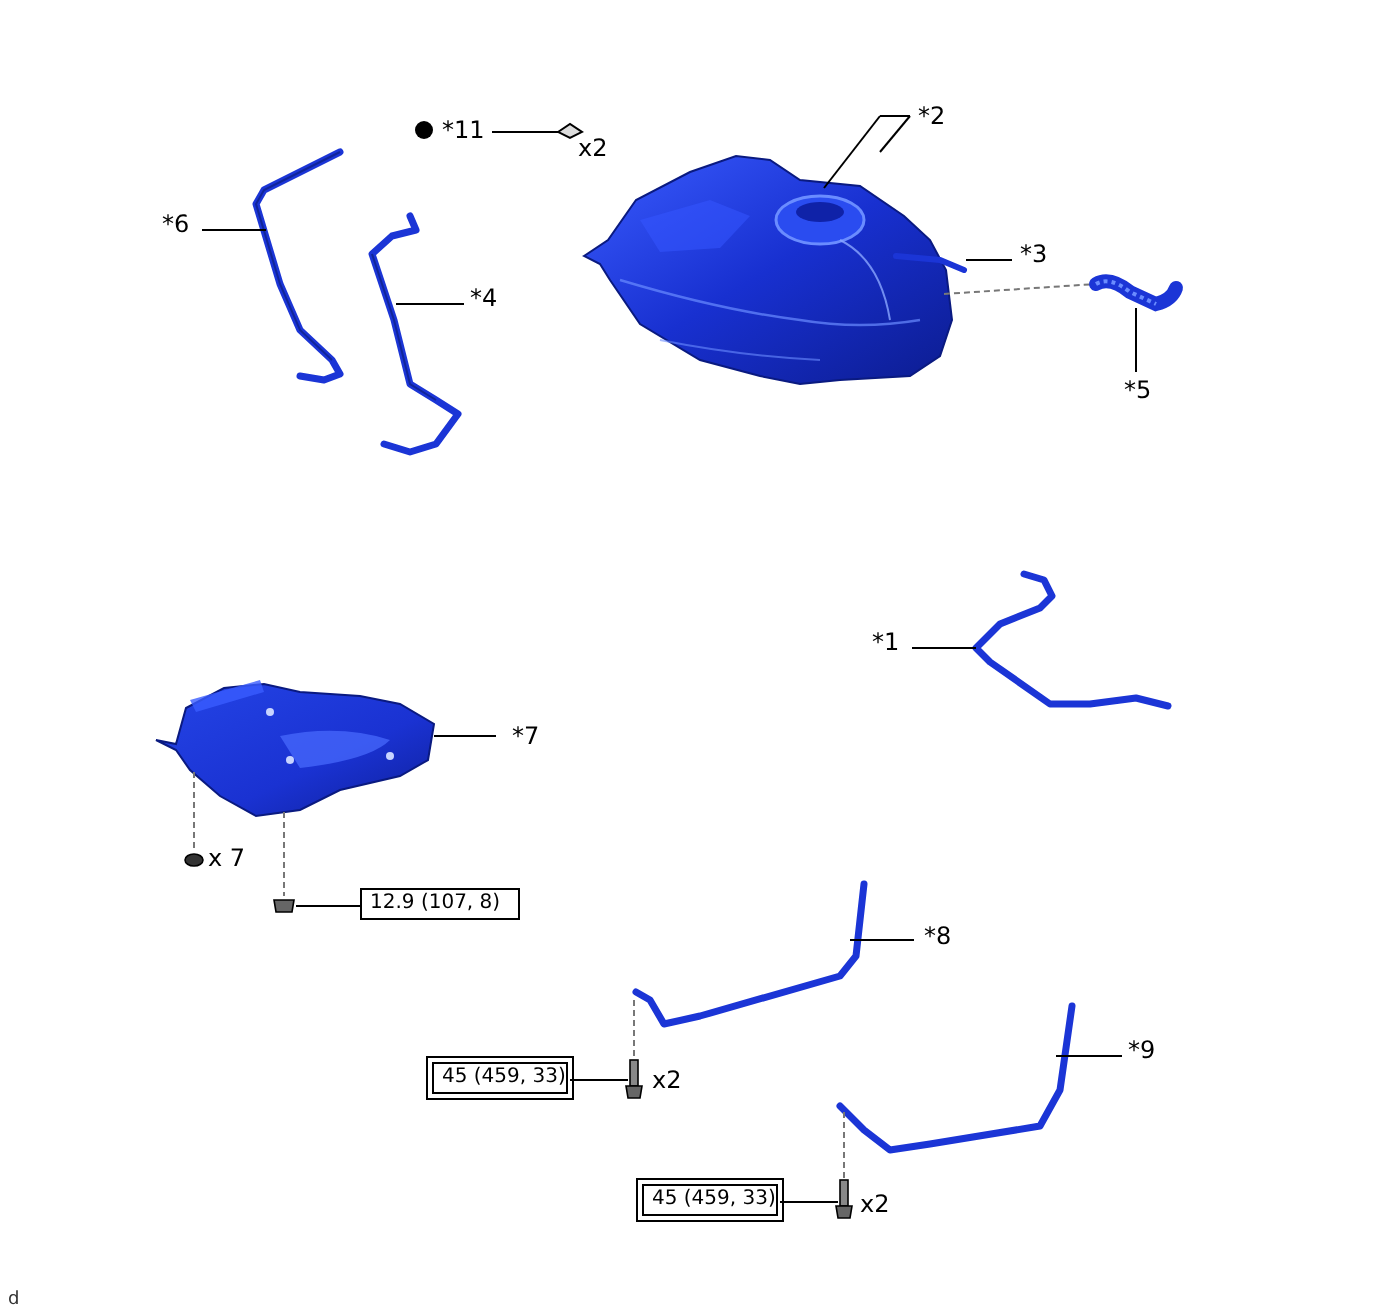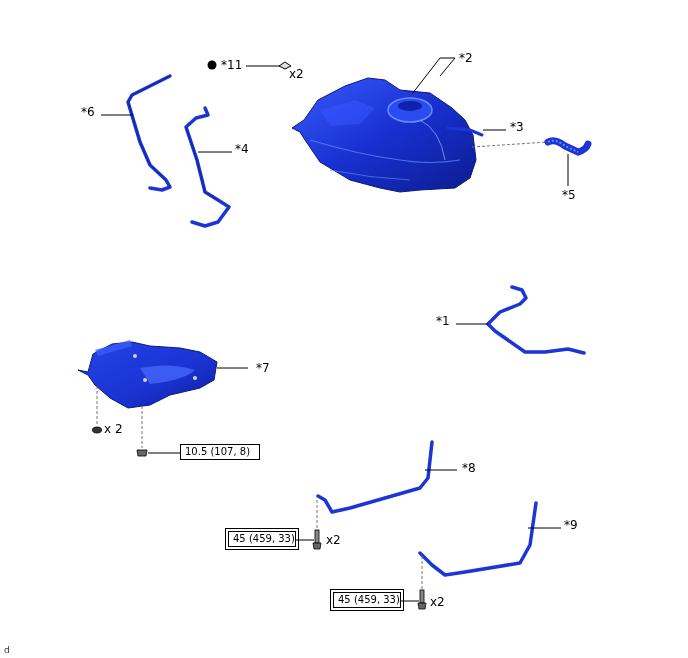--- a/index.html
+++ b/index.html
@@ -2,21 +2,21 @@
 <html><head>
 <meta charset="utf-8">
 <style>
   html, body { margin:0; padding:0; background:#ffffff; }
   body { width:688px; height:658px; position:relative; overflow:hidden;
          font-family:"DejaVu Sans", sans-serif; color:#000; }
   .abs { position:absolute; }
   .lbl { font-size:12px; line-height:14px; white-space:nowrap; }
   .torque { position:absolute; font-size:10px; line-height:12px; border:1px solid #000;
             padding:1px 4px; background:#fff; white-space:nowrap; }
-  .torque.double { outline:1px solid #000; outline-offset:2px;margin-left:12px; }
+  .torque.double { outline:1px solid #000; outline-offset:2px; }
   svg.art { position:absolute; left:0; top:0; }
 </style>
 </head>
 <body>
 
 <svg class="art" width="688" height="658" viewBox="0 0 688 658">
   <defs>
     <linearGradient id="tankG" x1="0" y1="0" x2="1" y2="1">
       <stop offset="0" stop-color="#3a5cff"></stop>
       <stop offset="0.5" stop-color="#1830d0"></stop>
@@ -112,23 +112,23 @@
 
 <span class="abs lbl" style="left:221px;top:58px">*11</span>
 <span class="abs lbl" style="left:289px;top:67px">x2</span>
 <span class="abs lbl" style="left:459px;top:51px">*2</span>
 <span class="abs lbl" style="left:510px;top:120px">*3</span>
 <span class="abs lbl" style="left:562px;top:188px">*5</span>
 <span class="abs lbl" style="left:81px;top:105px">*6</span>
 <span class="abs lbl" style="left:235px;top:142px">*4</span>
 <span class="abs lbl" style="left:436px;top:314px">*1</span>
 <span class="abs lbl" style="left:256px;top:361px">*7</span>
-<span class="abs lbl" style="left:104px;top:422px">x 2</span>
+<span class="abs lbl" style="left:104px;top:422px">x 7</span>
 <span class="abs lbl" style="left:462px;top:461px">*8</span>
 <span class="abs lbl" style="left:564px;top:518px">*9</span>
 <span class="abs lbl" style="left:326px;top:533px">x2</span>
 <span class="abs lbl" style="left:430px;top:595px">x2</span>
 
-<span class="torque" style="left:180px;top:444px;width:70px">10.5 (107, 8)</span>
+<span class="torque" style="left:180px;top:444px;width:70px">12.9 (107, 8)</span>
 <span class="torque double" style="left:216px;top:531px;width:58px">45 (459, 33)</span>
 <span class="torque double" style="left:321px;top:592px;width:58px">45 (459, 33)</span>
 
 <span class="abs" style="left:4px;top:645px;font-size:9px;color:#333">d</span>
 
 </body></html>

